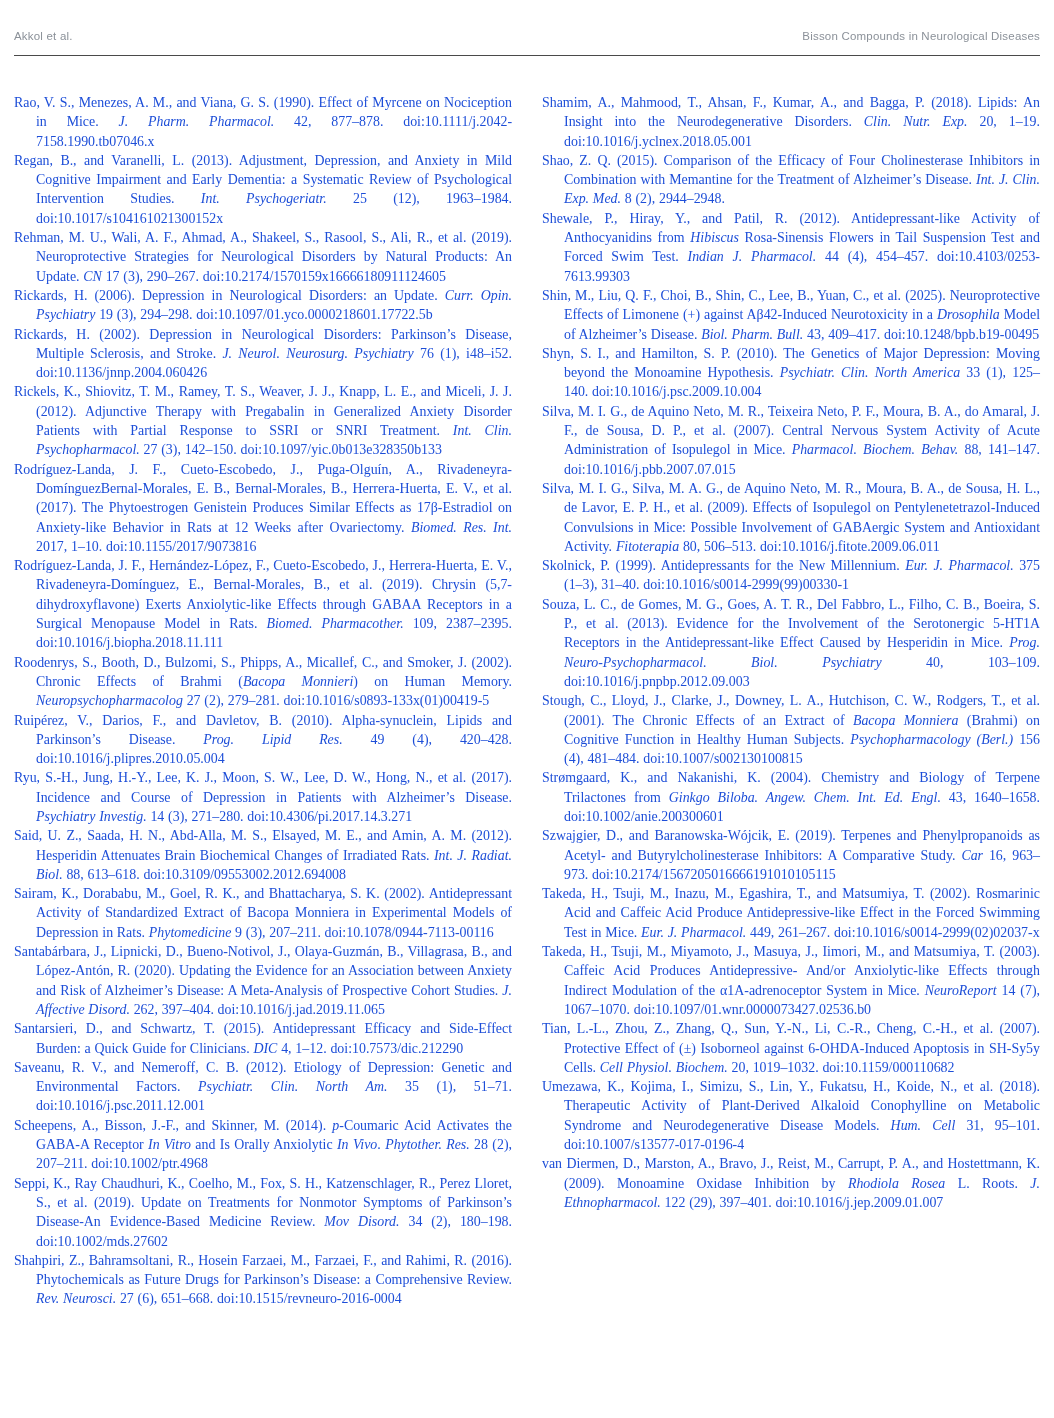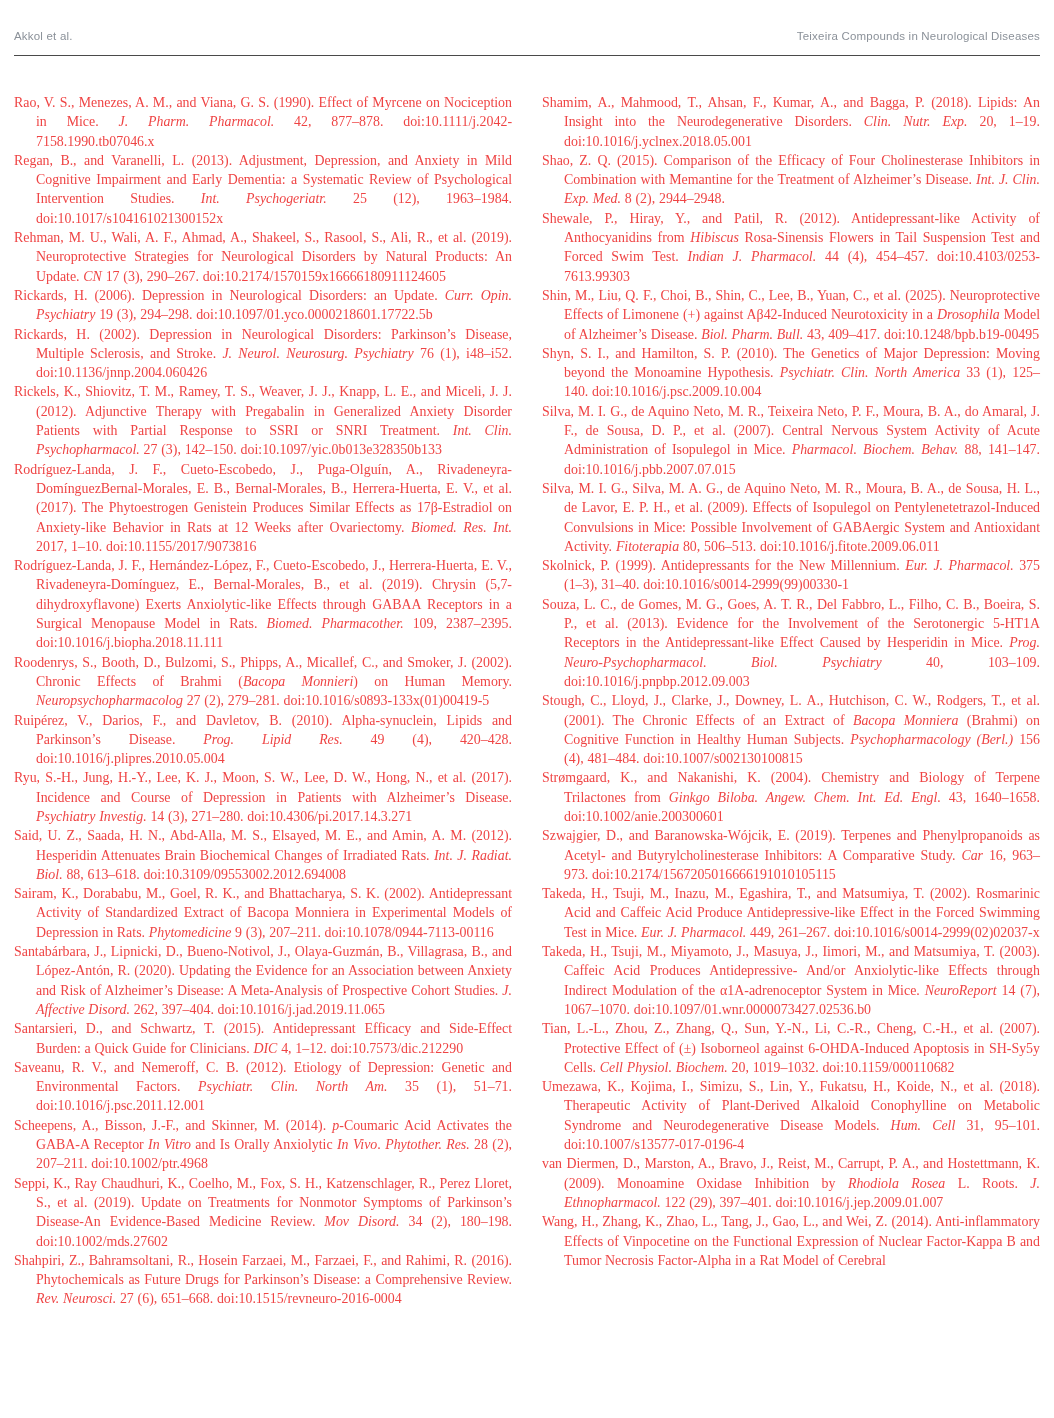--- a/index.html
+++ b/index.html
@@ -32,32 +32,32 @@
     margin-top: 37px;
   }
   .col { flex: 1 1 0; min-width: 0; }
   p.ref {
     margin: 0;
     padding-left: 22px;
     text-indent: -22px;
     text-align: justify;
     font-size: 13.9px;
     line-height: 19.3px;
-    color: #ef4444;
+    color: #1d4ed8;
     word-spacing: 0.3px;
   }
   p.ref .it { font-style: italic; }
 </style>
 </head>
 <body>
 
 <div class="page">
   <div class="running-head">
     <span>Akkol et al.</span>
-    <span>Teixeira Compounds in Neurological Diseases</span>
+    <span>Bisson Compounds in Neurological Diseases</span>
   </div>
   <hr class="head-rule">
   <div class="columns">
     <div class="col">
         <p class="ref"><span>Rao, V. S., Menezes, A. M., and Viana, G. S. (1990). Effect of Myrcene on Nociception in Mice. </span><span class="it">J. Pharm. Pharmacol.</span><span> 42, 877–878. doi:10.1111/j.2042-7158.1990.tb07046.x</span></p>
         <p class="ref"><span>Regan, B., and Varanelli, L. (2013). Adjustment, Depression, and Anxiety in Mild Cognitive Impairment and Early Dementia: a Systematic Review of Psychological Intervention Studies. </span><span class="it">Int. Psychogeriatr.</span><span> 25 (12), 1963–1984. doi:10.1017/s104161021300152x</span></p>
         <p class="ref"><span>Rehman, M. U., Wali, A. F., Ahmad, A., Shakeel, S., Rasool, S., Ali, R., et al. (2019). Neuroprotective Strategies for Neurological Disorders by Natural Products: An Update. </span><span class="it">CN</span><span> 17 (3), 290–267. doi:10.2174/1570159x16666180911124605</span></p>
         <p class="ref"><span>Rickards, H. (2006). Depression in Neurological Disorders: an Update. </span><span class="it">Curr. Opin. Psychiatry</span><span> 19 (3), 294–298. doi:10.1097/01.yco.0000218601.17722.5b</span></p>
         <p class="ref"><span>Rickards, H. (2002). Depression in Neurological Disorders: Parkinson’s Disease, Multiple Sclerosis, and Stroke. </span><span class="it">J. Neurol. Neurosurg. Psychiatry</span><span> 76 (1), i48–i52. doi:10.1136/jnnp.2004.060426</span></p>
         <p class="ref"><span>Rickels, K., Shiovitz, T. M., Ramey, T. S., Weaver, J. J., Knapp, L. E., and Miceli, J. J. (2012). Adjunctive Therapy with Pregabalin in Generalized Anxiety Disorder Patients with Partial Response to SSRI or SNRI Treatment. </span><span class="it">Int. Clin. Psychopharmacol.</span><span> 27 (3), 142–150. doi:10.1097/yic.0b013e328350b133</span></p>
@@ -86,16 +86,15 @@
         <p class="ref"><span>Skolnick, P. (1999). Antidepressants for the New Millennium. </span><span class="it">Eur. J. Pharmacol.</span><span> 375 (1–3), 31–40. doi:10.1016/s0014-2999(99)00330-1</span></p>
         <p class="ref"><span>Souza, L. C., de Gomes, M. G., Goes, A. T. R., Del Fabbro, L., Filho, C. B., Boeira, S. P., et al. (2013). Evidence for the Involvement of the Serotonergic 5-HT1A Receptors in the Antidepressant-like Effect Caused by Hesperidin in Mice. </span><span class="it">Prog. Neuro-Psychopharmacol. Biol. Psychiatry</span><span> 40, 103–109. doi:10.1016/j.pnpbp.2012.09.003</span></p>
         <p class="ref"><span>Stough, C., Lloyd, J., Clarke, J., Downey, L. A., Hutchison, C. W., Rodgers, T., et al. (2001). The Chronic Effects of an Extract of </span><span class="it">Bacopa Monniera</span><span> (Brahmi) on Cognitive Function in Healthy Human Subjects. </span><span class="it">Psychopharmacology (Berl.)</span><span> 156 (4), 481–484. doi:10.1007/s002130100815</span></p>
         <p class="ref"><span>Strømgaard, K., and Nakanishi, K. (2004). Chemistry and Biology of Terpene Trilactones from </span><span class="it">Ginkgo Biloba. Angew. Chem. Int. Ed. Engl.</span><span> 43, 1640–1658. doi:10.1002/anie.200300601</span></p>
         <p class="ref"><span>Szwajgier, D., and Baranowska-Wójcik, E. (2019). Terpenes and Phenylpropanoids as Acetyl- and Butyrylcholinesterase Inhibitors: A Comparative Study. </span><span class="it">Car</span><span> 16, 963–973. doi:10.2174/1567205016666191010105115</span></p>
         <p class="ref"><span>Takeda, H., Tsuji, M., Inazu, M., Egashira, T., and Matsumiya, T. (2002). Rosmarinic Acid and Caffeic Acid Produce Antidepressive-like Effect in the Forced Swimming Test in Mice. </span><span class="it">Eur. J. Pharmacol.</span><span> 449, 261–267. doi:10.1016/s0014-2999(02)02037-x</span></p>
         <p class="ref"><span>Takeda, H., Tsuji, M., Miyamoto, J., Masuya, J., Iimori, M., and Matsumiya, T. (2003). Caffeic Acid Produces Antidepressive- And/or Anxiolytic-like Effects through Indirect Modulation of the α1A-adrenoceptor System in Mice. </span><span class="it">NeuroReport</span><span> 14 (7), 1067–1070. doi:10.1097/01.wnr.0000073427.02536.b0</span></p>
         <p class="ref"><span>Tian, L.-L., Zhou, Z., Zhang, Q., Sun, Y.-N., Li, C.-R., Cheng, C.-H., et al. (2007). Protective Effect of (±) Isoborneol against 6-OHDA-Induced Apoptosis in SH-Sy5y Cells. </span><span class="it">Cell Physiol. Biochem.</span><span> 20, 1019–1032. doi:10.1159/000110682</span></p>
         <p class="ref"><span>Umezawa, K., Kojima, I., Simizu, S., Lin, Y., Fukatsu, H., Koide, N., et al. (2018). Therapeutic Activity of Plant-Derived Alkaloid Conophylline on Metabolic Syndrome and Neurodegenerative Disease Models. </span><span class="it">Hum. Cell</span><span> 31, 95–101. doi:10.1007/s13577-017-0196-4</span></p>
         <p class="ref"><span>van Diermen, D., Marston, A., Bravo, J., Reist, M., Carrupt, P. A., and Hostettmann, K. (2009). Monoamine Oxidase Inhibition by </span><span class="it">Rhodiola Rosea</span><span> L. Roots. </span><span class="it">J. Ethnopharmacol.</span><span> 122 (29), 397–401. doi:10.1016/j.jep.2009.01.007</span></p>
-        <p class="ref"><span>Wang, H., Zhang, K., Zhao, L., Tang, J., Gao, L., and Wei, Z. (2014). Anti-inflammatory Effects of Vinpocetine on the Functional Expression of Nuclear Factor-Kappa B and Tumor Necrosis Factor-Alpha in a Rat Model of Cerebral</span></p>
       </div>
   </div>
 </div>
 
 </body></html>

